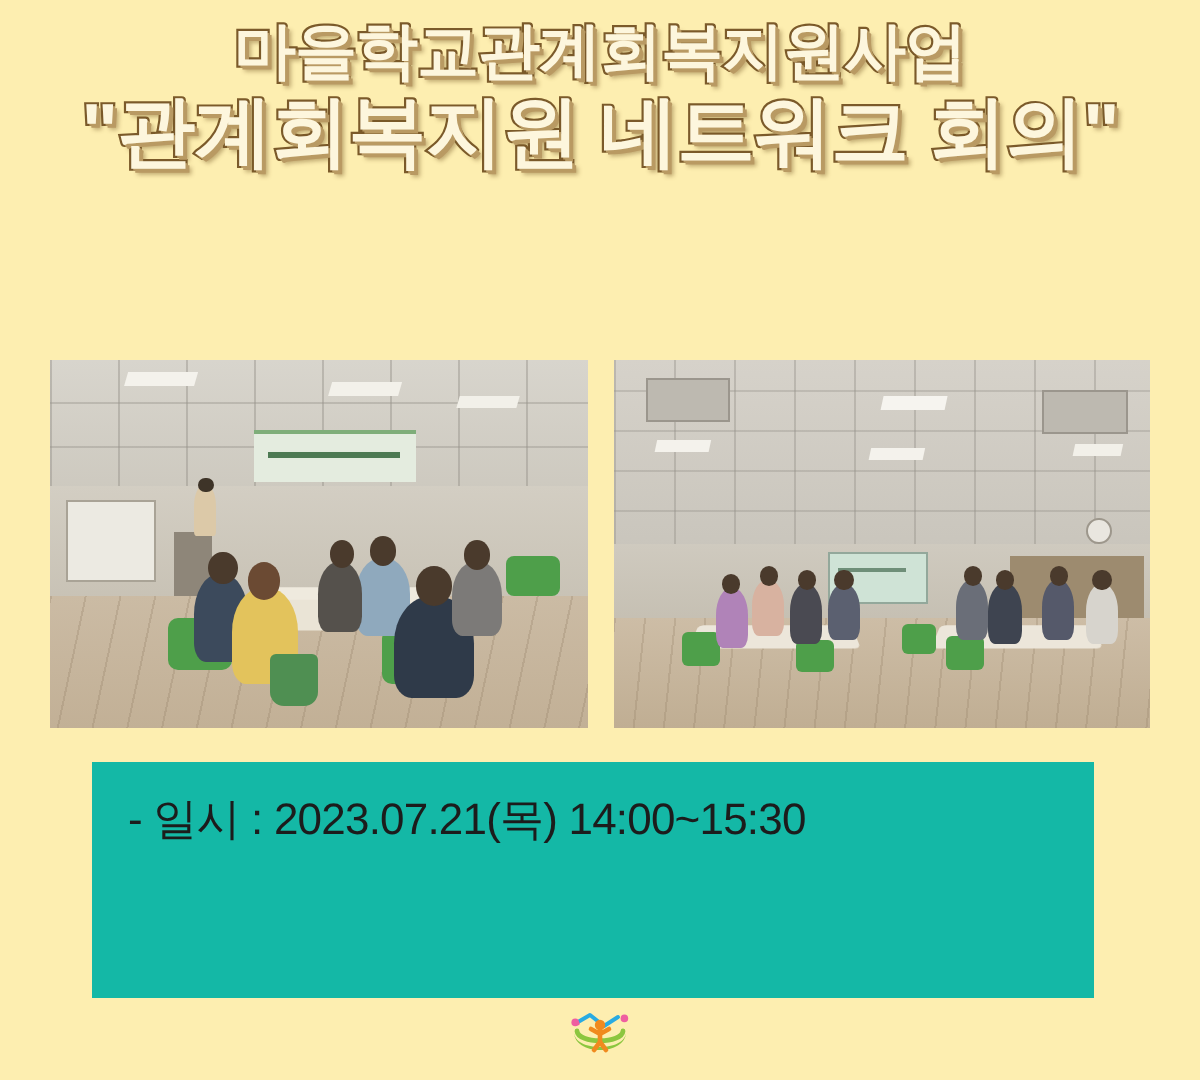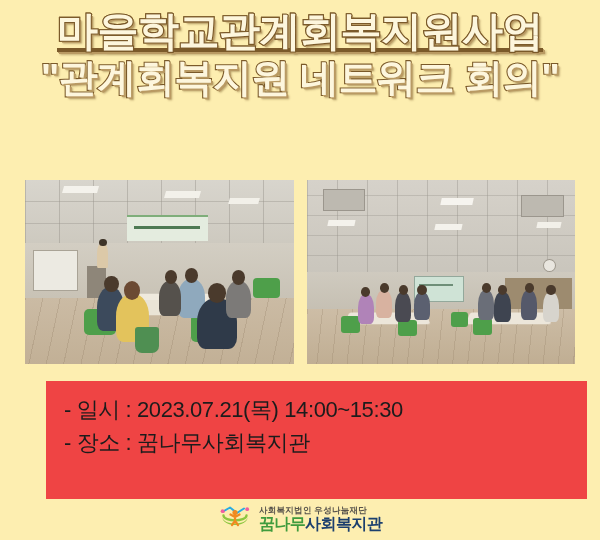--- a/index.html
+++ b/index.html
@@ -40,21 +40,21 @@
     white-space: nowrap;
     -webkit-text-stroke: 2.2px #7b5a2a;
     paint-order: stroke fill;
     text-shadow:
        1px 1px 0 #b99a63,
        2px 2px 0 #b99a63,
        3px 3px 2px rgba(120, 88, 40, 0.45);
   }
 
   .title-line-1 { font-size: 33px; }
-  .title-line-2 { font-size: 41px; margin-top: 1px; text-decoration: underline; }
+  .title-line-2 { font-size: 31px; margin-top: 1px; }
   .title-line-3 { font-size: 39px; margin-top: 1px; }
 
   
   .photo-row {
     position: absolute;
     left: 25px;
     top: 180px;
     width: 550px;
     height: 184px;
     display: flex;
@@ -163,23 +163,23 @@
   .p2-chA { position:absolute; left:13%; top:74%; width:7%; height:9%; background:#4e9f4a; border-radius:3px; }
   .p2-chB { position:absolute; left:34%; top:76%; width:7%; height:9%; background:#4e9f4a; border-radius:3px; }
   .p2-chC { position:absolute; left:62%; top:75%; width:7%; height:9%; background:#4e9f4a; border-radius:3px; }
   .p2-chD { position:absolute; left:54%; top:72%; width:6%; height:8%; background:#4e9f4a; border-radius:3px; }
 
   
   .detail-card {
     position: absolute;
     left: 46px;
     top: 381px;
-    width: 541px;
+    width: 501px;
     height: 118px;
-    background: #ef4444;
+    background: #14b8a6;
     padding: 12px 0 0 18px;
     box-sizing: border-box;
   }
   .detail-line {
     display: block;
     font-size: 22px;
     color: #1c1c1c;
     line-height: 1.52;
     white-space: nowrap;
     letter-spacing: -0.4px;
@@ -293,40 +293,33 @@
       <div class="p-person" style="left:80%; top:60%; width:6%; height:16%; background:#55596a;"></div>
       <div class="p-head" style="left:81.3%; top:56%; width:3.5%; height:5.5%;"></div>
       <div class="p-person" style="left:88%; top:61%; width:6%; height:16%; background:#d7d4cd;"></div>
       <div class="p-head" style="left:89.3%; top:57%; width:3.5%; height:5.5%;"></div>
     </div>
 
   </div>
 
   <div class="detail-card">
     <span class="detail-line">- 일시 : 2023.07.21(목) 14:00~15:30</span>
-    <span class="detail-line">- 장소 : 꿈나무사회복지관</span>
   </div>
 
   <div class="footer-logo">
 
     <span class="logo-mark">
       <svg viewBox="0 0 34 28" width="34" height="28" aria-hidden="true">
         <path d="M4 12 C4 22, 30 22, 30 12 C30 24, 4 24, 4 12 Z" fill="#8cc63f"></path>
         <path d="M5.5 11.5 C6 18, 28 18, 28.5 11.5" fill="none" stroke="#8cc63f" stroke-width="2.4" stroke-linecap="round"></path>
         <path d="M6 7 L12 3.5 L19 9 L26 4.5" fill="none" stroke="#29abe2" stroke-width="2" stroke-linecap="round" stroke-linejoin="round"></path>
         <circle cx="17" cy="8.5" r="2.6" fill="#f08a1e"></circle>
         <path d="M17 11 L17 17 M17 13 L12.5 10.5 M17 13 L21.5 10.5 M17 17 L14 21 M17 17 L20 21" stroke="#f08a1e" stroke-width="2.3" stroke-linecap="round" fill="none"></path>
         <path d="M4.2 6.6 a1.6 1.6 0 0 1 2.6 1.6 a1.6 1.6 0 0 1 -2.6 -1.6 Z" fill="#ef5fa0"></path>
         <circle cx="4.6" cy="7.2" r="1.9" fill="#ef5fa0"></circle>
         <circle cx="29.2" cy="5.2" r="1.9" fill="#ef5fa0"></circle>
       </svg>
     </span>
 
-    <span class="logo-text">
-      <span class="logo-sub">사회복지법인 우성나눔재단</span>
-      <span class="logo-main">
-        <span class="green">꿈나무</span><span class="navy">사회복지관</span>
-      </span>
-    </span>
 
   </div>
 
 </div>
 
 </body></html>

